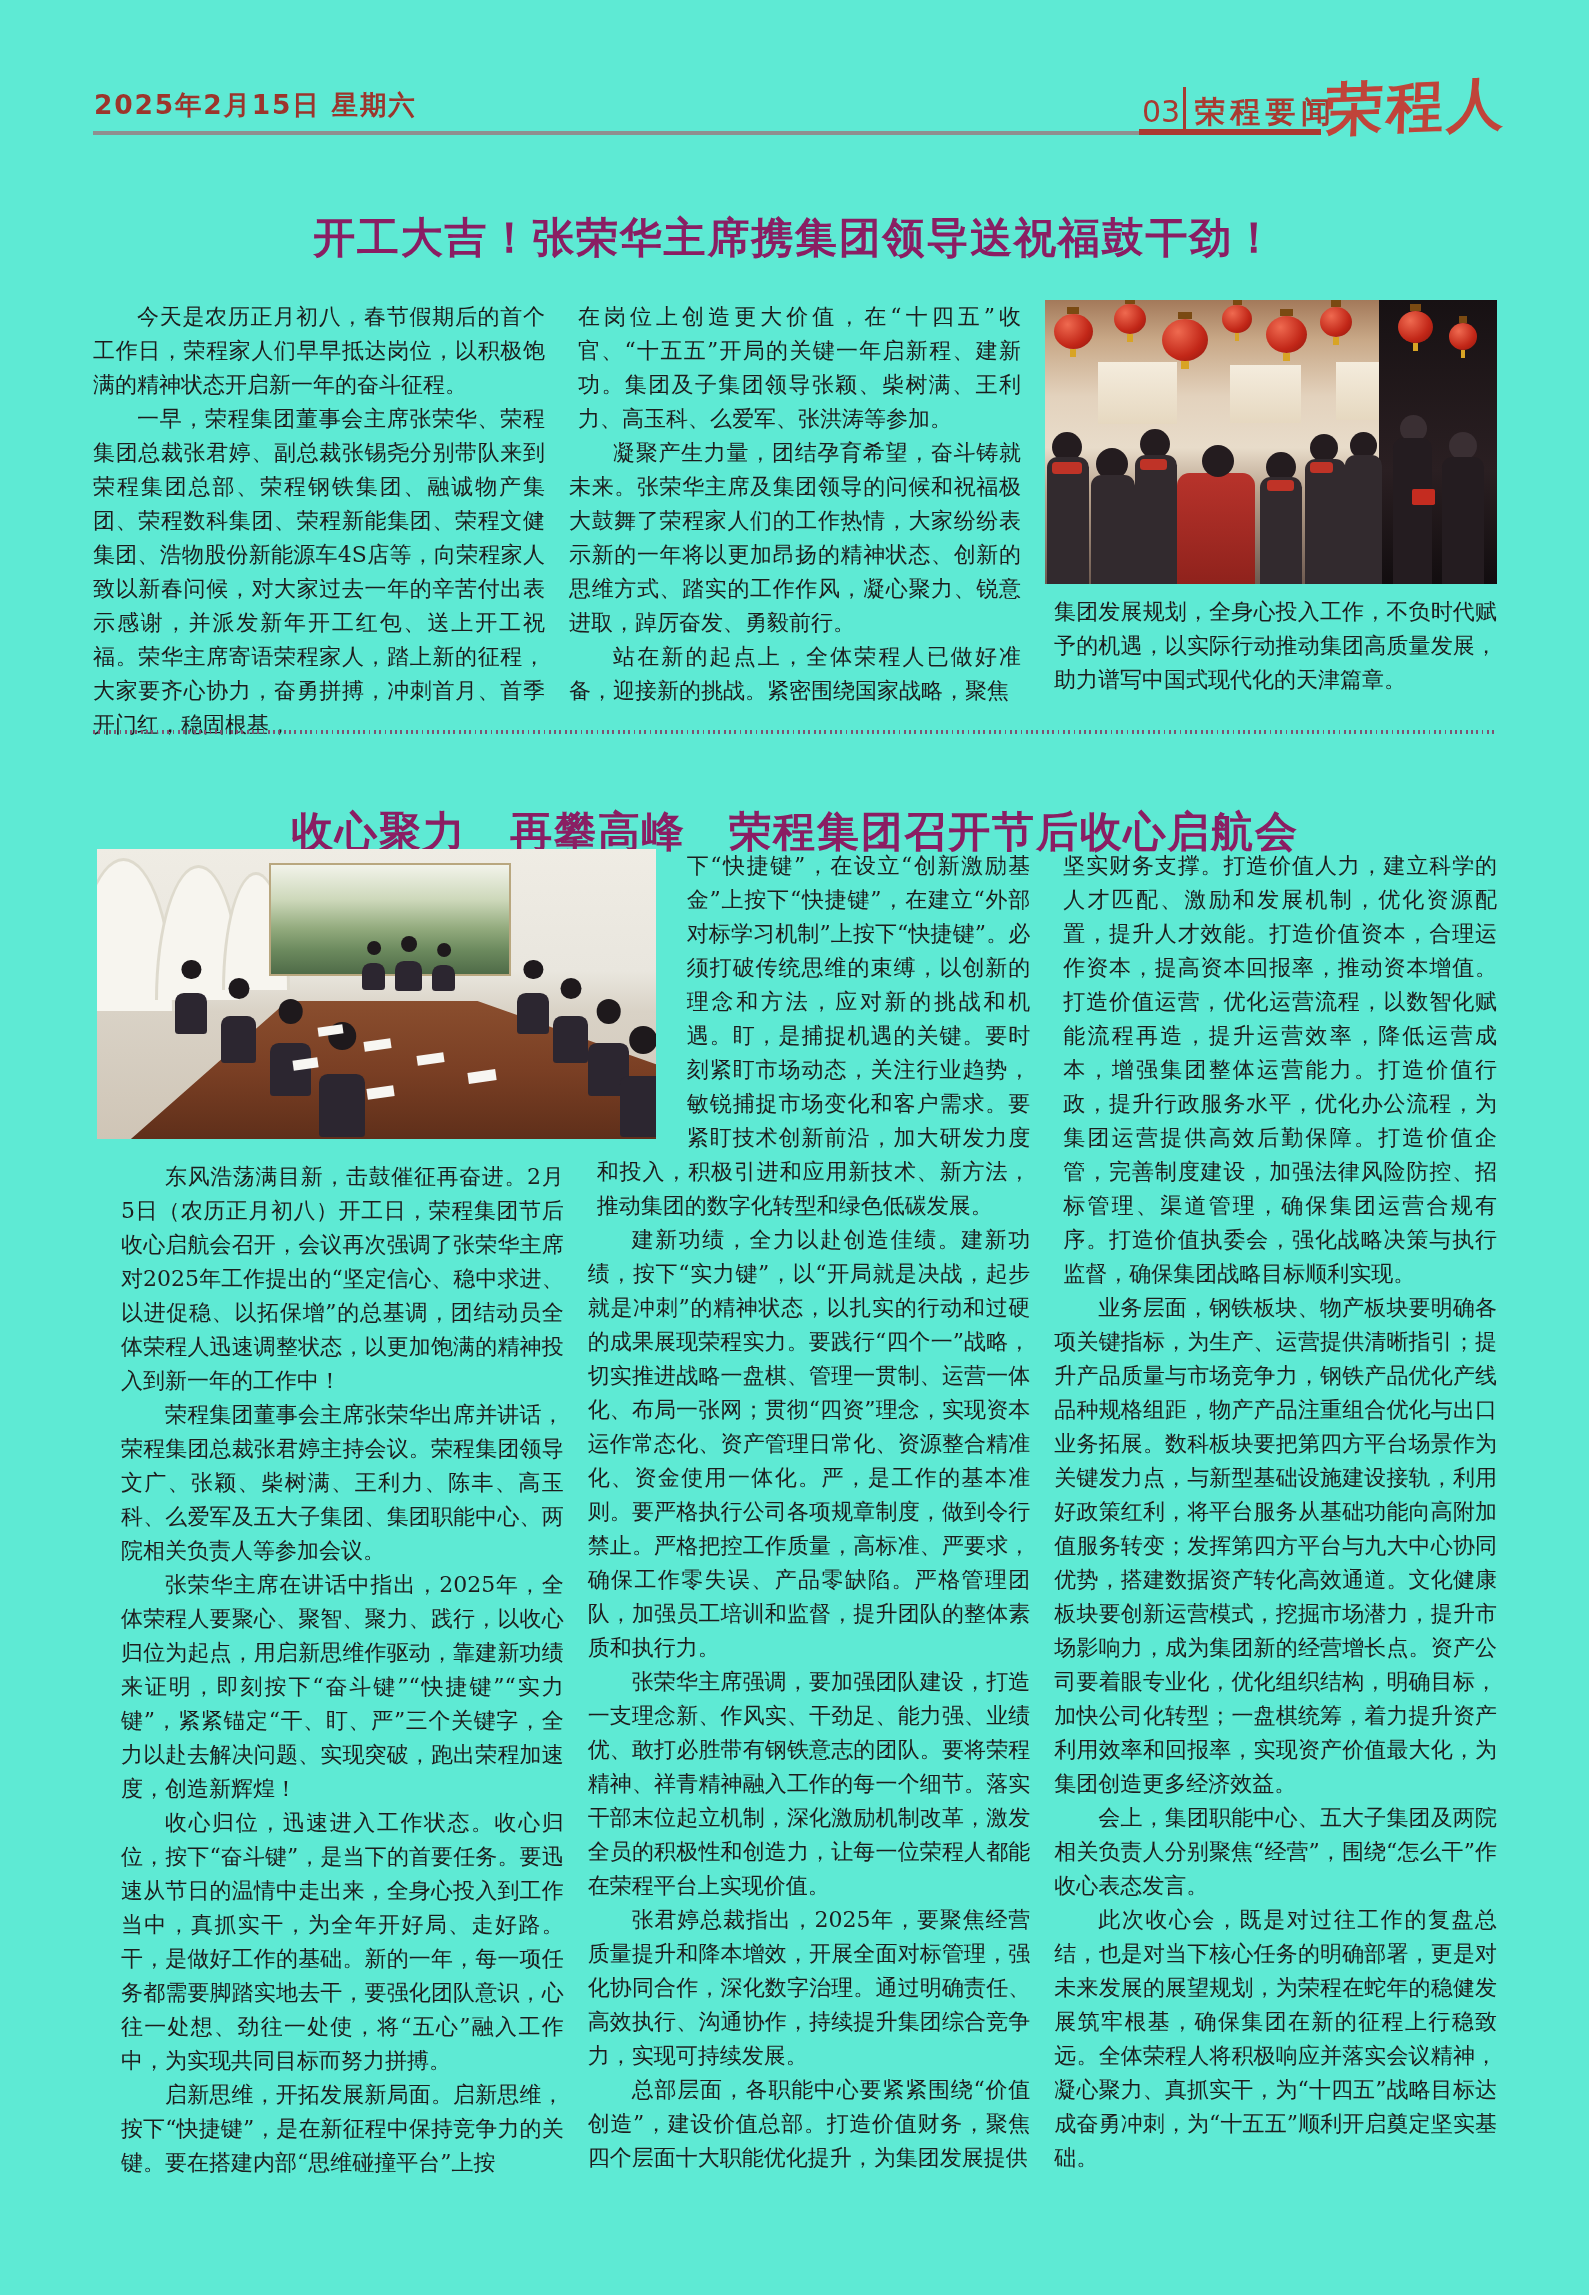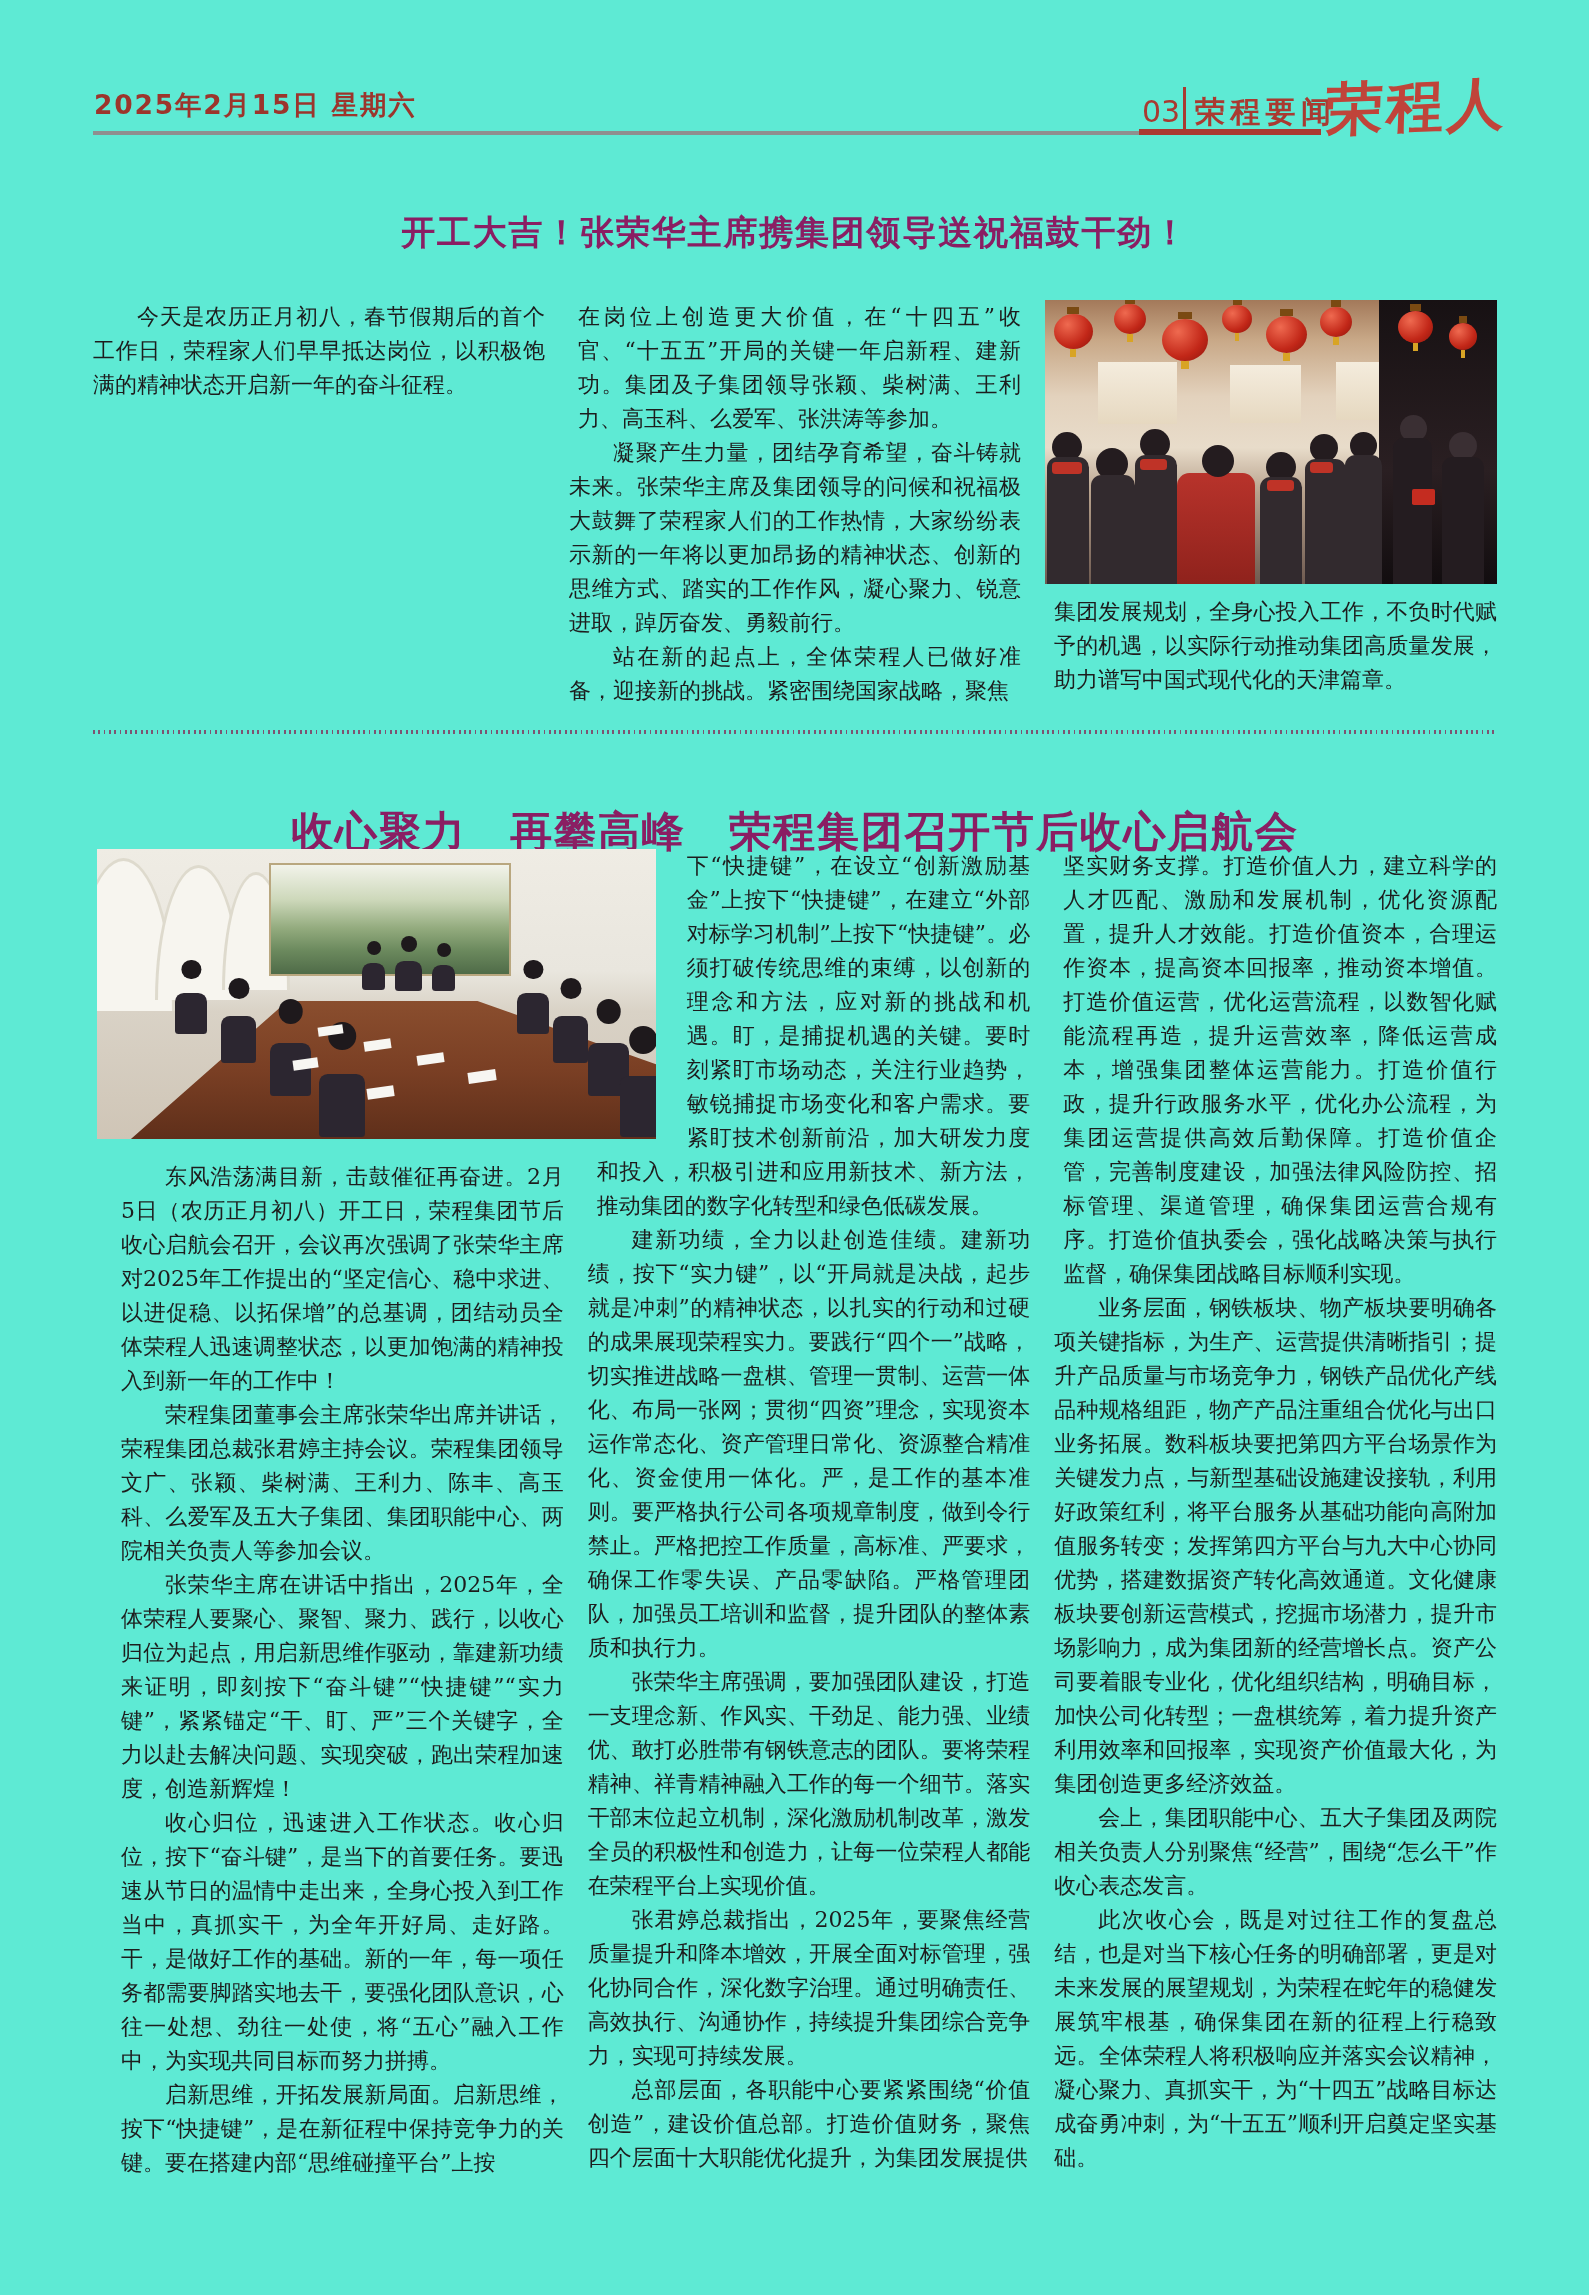--- a/index.html
+++ b/index.html
@@ -16,21 +16,21 @@
   .vbar{position:absolute;left:1183px;top:87px;width:2.6px;height:46px;background:#a93a31;}
   .section-name{position:absolute;left:1195px;top:92px;font-family:Liberation Serif, serif;
         font-size:30px;font-weight:bold;color:#a93a31;letter-spacing:5.3px;}
   .masthead{position:absolute;left:1326px;top:69px;font-size:57px;font-weight:bold;color:#c0443a;
         transform:rotate(-2deg) skewX(-4deg);letter-spacing:3.5px;}
 
   
   .article-title{position:absolute;left:93px;width:1404px;text-align:center;
         font-family:"DejaVu Sans","Liberation Sans",sans-serif;font-weight:bold;color:#8a1e63;
         letter-spacing:1.8px;}
-  #a1-title{top:210px;font-size:34px;}
+  #a1-title{top:210px;font-size:42px;}
   #a2-title{top:768px;font-size:42px;margin-top:36px;}
 
   
   .cols{position:absolute;left:93px;width:1404px;display:flex;gap:24px;}
   #a1-body{top:300px;}
   #a2-body{top:849px;}
   .col{flex:1 1 0;font-size:22px;line-height:34px;text-align:justify;color:#1d1d1d;}
   .col p{margin:0;text-indent:2em;}
   .col p.cont{text-indent:0;margin-left:9px;}
   .a2col1{padding-top:311px;box-sizing:border-box;margin-left:28px;}
@@ -83,20 +83,21 @@
   <div class="pagenum">03</div>
   <div class="vbar"></div>
   <div class="section-name">荣程要闻</div>
   <div class="masthead">荣程人</div>
 
   <div id="a1-title" class="article-title">开工大吉！张荣华主席携集团领导送祝福鼓干劲！</div>
 
   <div id="a1-body" class="cols">
     <div class="col">
       <p>今天是农历正月初八，春节假期后的首个工作日，荣程家人们早早抵达岗位，以积极饱满的精神状态开启新一年的奋斗征程。</p>
+      <p>一早，荣程集团董事会主席张荣华、荣程集团总裁张君婷、副总裁张锡尧分别带队来到荣程集团总部、荣程钢铁集团、融诚物产集团、荣程数科集团、荣程新能集团、荣程文健集团、浩物股份新能源车4S店等，向荣程家人致以新春问候，对大家过去一年的辛苦付出表示感谢，并派发新年开工红包、送上开工祝福。荣华主席寄语荣程家人，踏上新的征程，大家要齐心协力，奋勇拼搏，冲刺首月、首季开门红，稳固根基，</p>
     </div>
     <div class="col">
       <p class="cont">在岗位上创造更大价值，在“十四五”收官、“十五五”开局的关键一年启新程、建新功。集团及子集团领导张颖、柴树满、王利力、高玉科、么爱军、张洪涛等参加。</p>
       <p>凝聚产生力量，团结孕育希望，奋斗铸就未来。张荣华主席及集团领导的问候和祝福极大鼓舞了荣程家人们的工作热情，大家纷纷表示新的一年将以更加昂扬的精神状态、创新的思维方式、踏实的工作作风，凝心聚力、锐意进取，踔厉奋发、勇毅前行。</p>
       <p>站在新的起点上，全体荣程人已做好准备，迎接新的挑战。紧密围绕国家战略，聚焦</p>
     </div>
     <div class="col">
       <div class="photo1">
         <i class="win" style="left:53px;top:62px;width:79px;height:62px;"></i>
         <i class="win" style="left:185px;top:65px;width:71px;height:58px;"></i>

